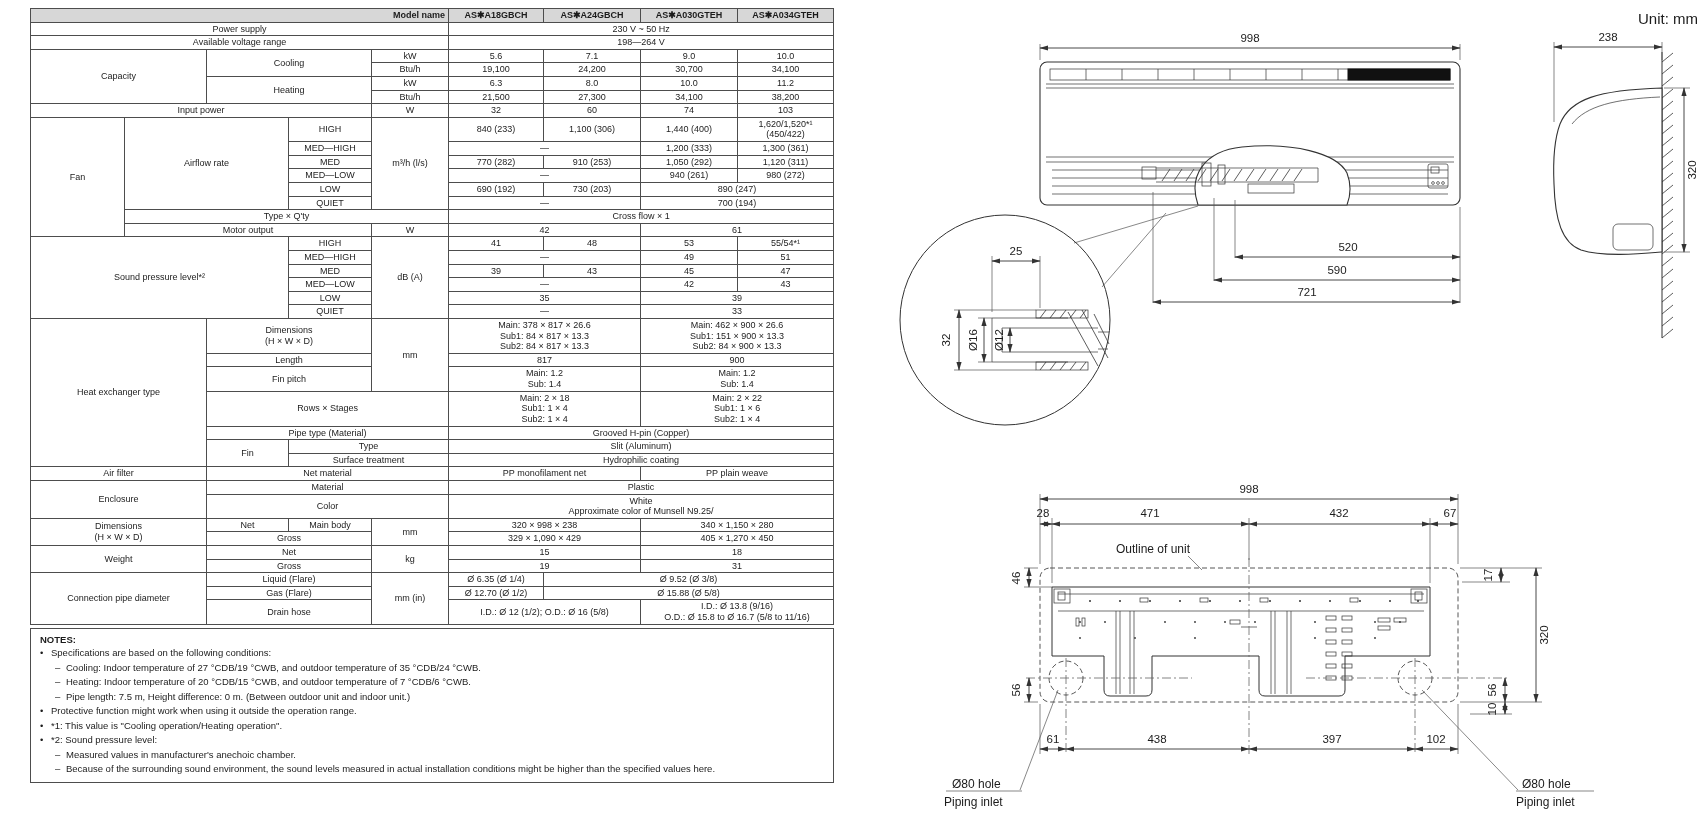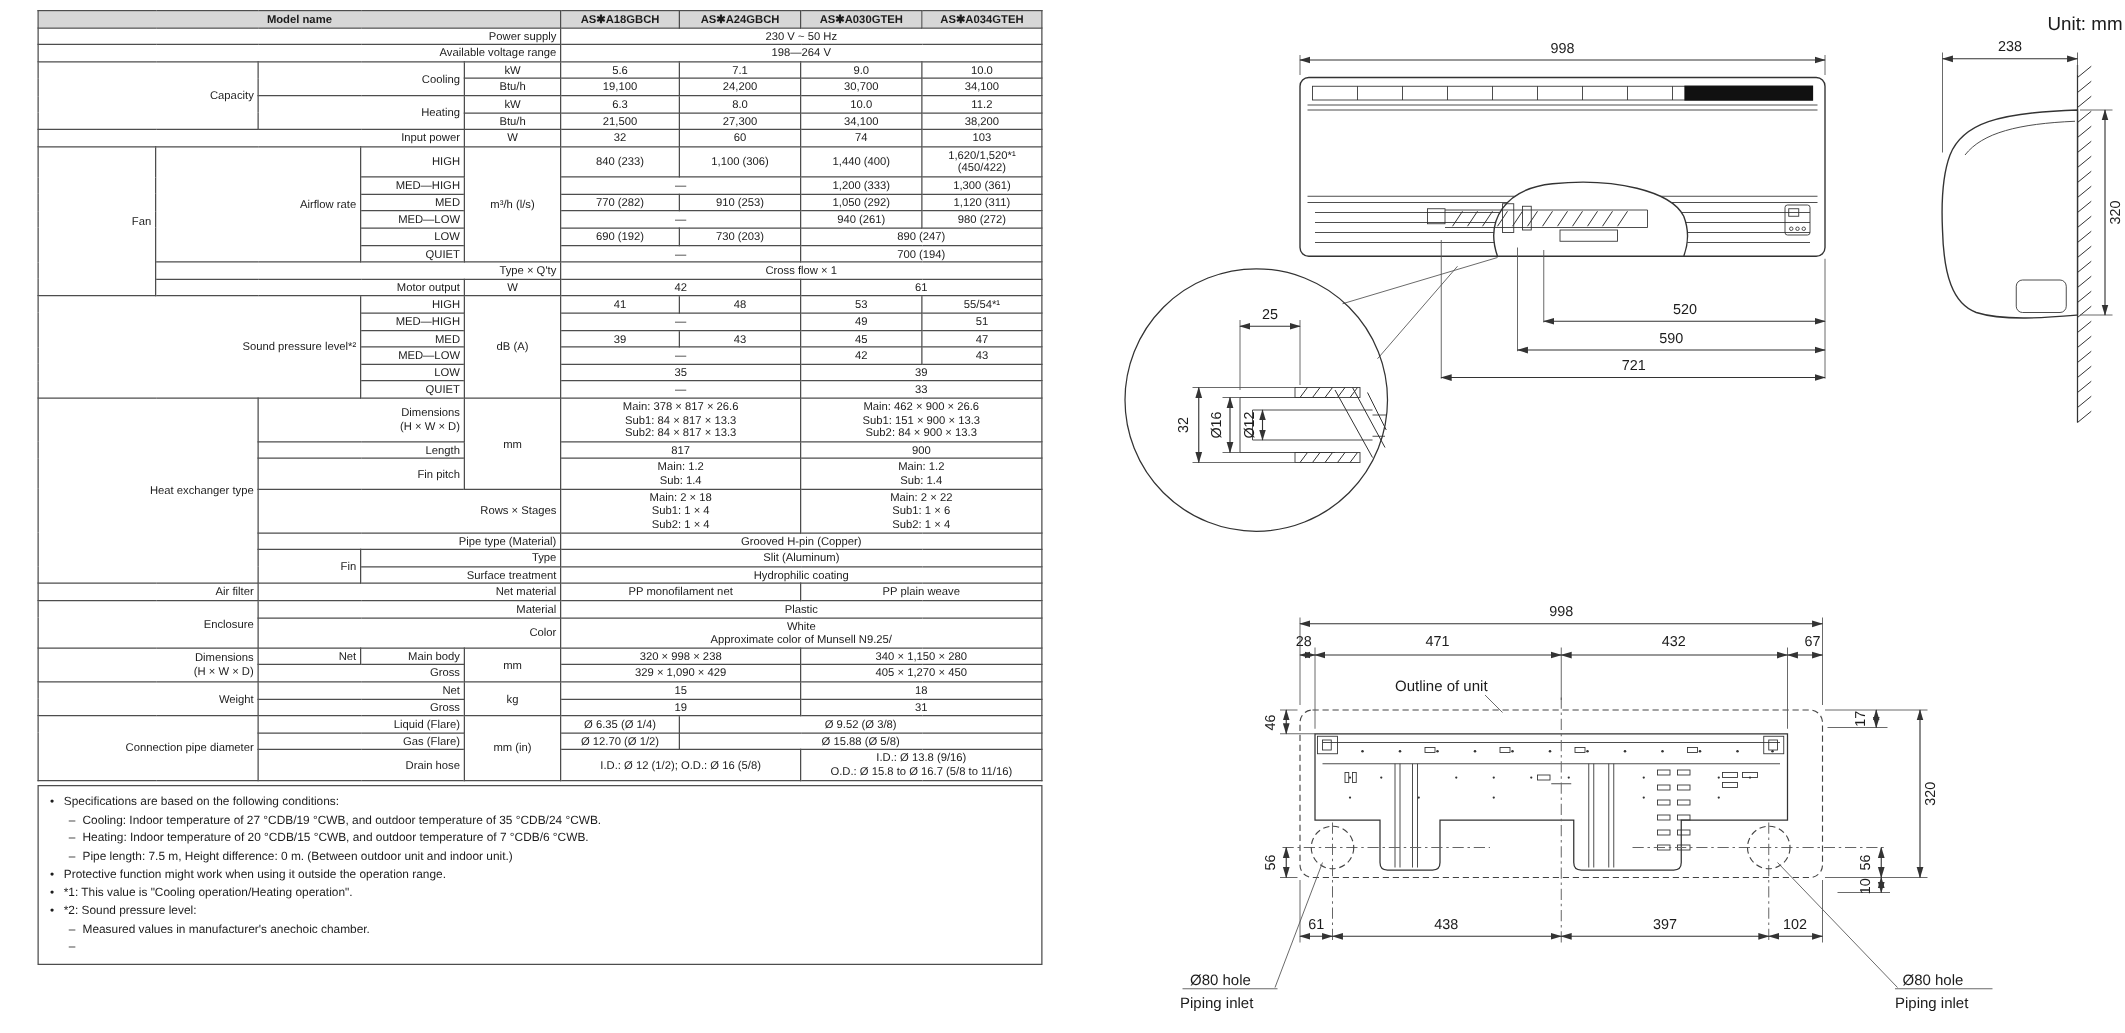--- a/index.html
+++ b/index.html
@@ -1,23 +1,23 @@
 <!DOCTYPE html>
 <html><head>
 <meta charset="utf-8">
 <style>
   html,body{margin:0;padding:0;background:#fff;font-family:"Liberation Sans",sans-serif;color:#1c1c1c;}
   #canvas{position:relative;width:1700px;height:826px;background:#ffffff;overflow:hidden;}
   #left-col{position:absolute;left:30px;top:8px;width:806px;}
   table.spec{border-collapse:collapse;table-layout:fixed;width:803px;font-size:9px;line-height:1.18;border:1.5px solid #333;}
   table.spec td{border:1px solid #4d4d4d;padding:1px 3px;text-align:center;vertical-align:middle;white-space:pre-line;overflow:hidden;}
-  table.spec td.lab{text-align:right;}
+  table.spec td.lab{text-align:center;}
   table.spec td.b{font-weight:bold;}
   table.spec td.hd{background:#d7d7d7;font-weight:bold;}
-  table.spec td.hd.lab{text-align:center;}
+  table.spec td.hd.lab{text-align:right;}
   #notes-box{border:1px solid #4d4d4d;margin-top:3px;padding:5px 9px 7px;font-size:9.5px;width:784px;}
   .ntitle{font-weight:bold;}
   .nrow{display:flex;margin-top:2.6px;line-height:1.25;}
   .nrow .nb{width:11px;flex:none;}
   .nrow.lvl2{margin-left:15px;}
   svg text{font-family:"Liberation Sans",sans-serif;fill:#1c1c1c;}
   .dt{font-size:11.5px;}
   .lt{font-size:12px;}
   .ut{font-size:15px;}
   .ln{fill:none;stroke:#333;stroke-width:1;}
@@ -295,20 +295,21 @@
           <tr>
             <td colspan="2" class="lab">Drain hose</td>
             <td colspan="2" class="">I.D.: Ø 12 (1/2); O.D.: Ø 16 (5/8)</td>
             <td colspan="2" class="">I.D.: Ø 13.8 (9/16)
 O.D.: Ø 15.8 to Ø 16.7 (5/8 to 11/16)</td>
           </tr>
         </tbody>
     </table>
 
     <div id="notes-box">
+      <div class="ntitle">NOTES:</div>
       <div id="notes-list">
           <div class="nrow">
             <span class="nb">•</span>
             <span>Specifications are based on the following conditions:</span>
           </div>
           <div class="nrow lvl2">
             <span class="nb">–</span>
             <span>Cooling: Indoor temperature of 27 °CDB/19 °CWB, and outdoor temperature of 35 °CDB/24 °CWB.</span>
           </div>
           <div class="nrow lvl2">
@@ -330,20 +331,21 @@
           <div class="nrow">
             <span class="nb">•</span>
             <span>*2: Sound pressure level:</span>
           </div>
           <div class="nrow lvl2">
             <span class="nb">–</span>
             <span>Measured values in manufacturer's anechoic chamber.</span>
           </div>
           <div class="nrow lvl2">
             <span class="nb">–</span>
+            <span>Because of the surrounding sound environment, the sound levels measured in actual installation conditions might be higher than the specified values here.</span>
           </div>
         </div>
     </div>
   </div>
 
   <svg style="position:absolute;left:850px;top:0;" width="850" height="470" viewBox="0 0 850 470">
     <defs>
       <marker id="a1" viewBox="0 0 10 8" refX="9.3" refY="4" markerWidth="10" markerHeight="8" orient="auto-start-reverse">
         <path d="M0,1 L10,4 L0,7 Z" fill="#333"></path>
       </marker>

